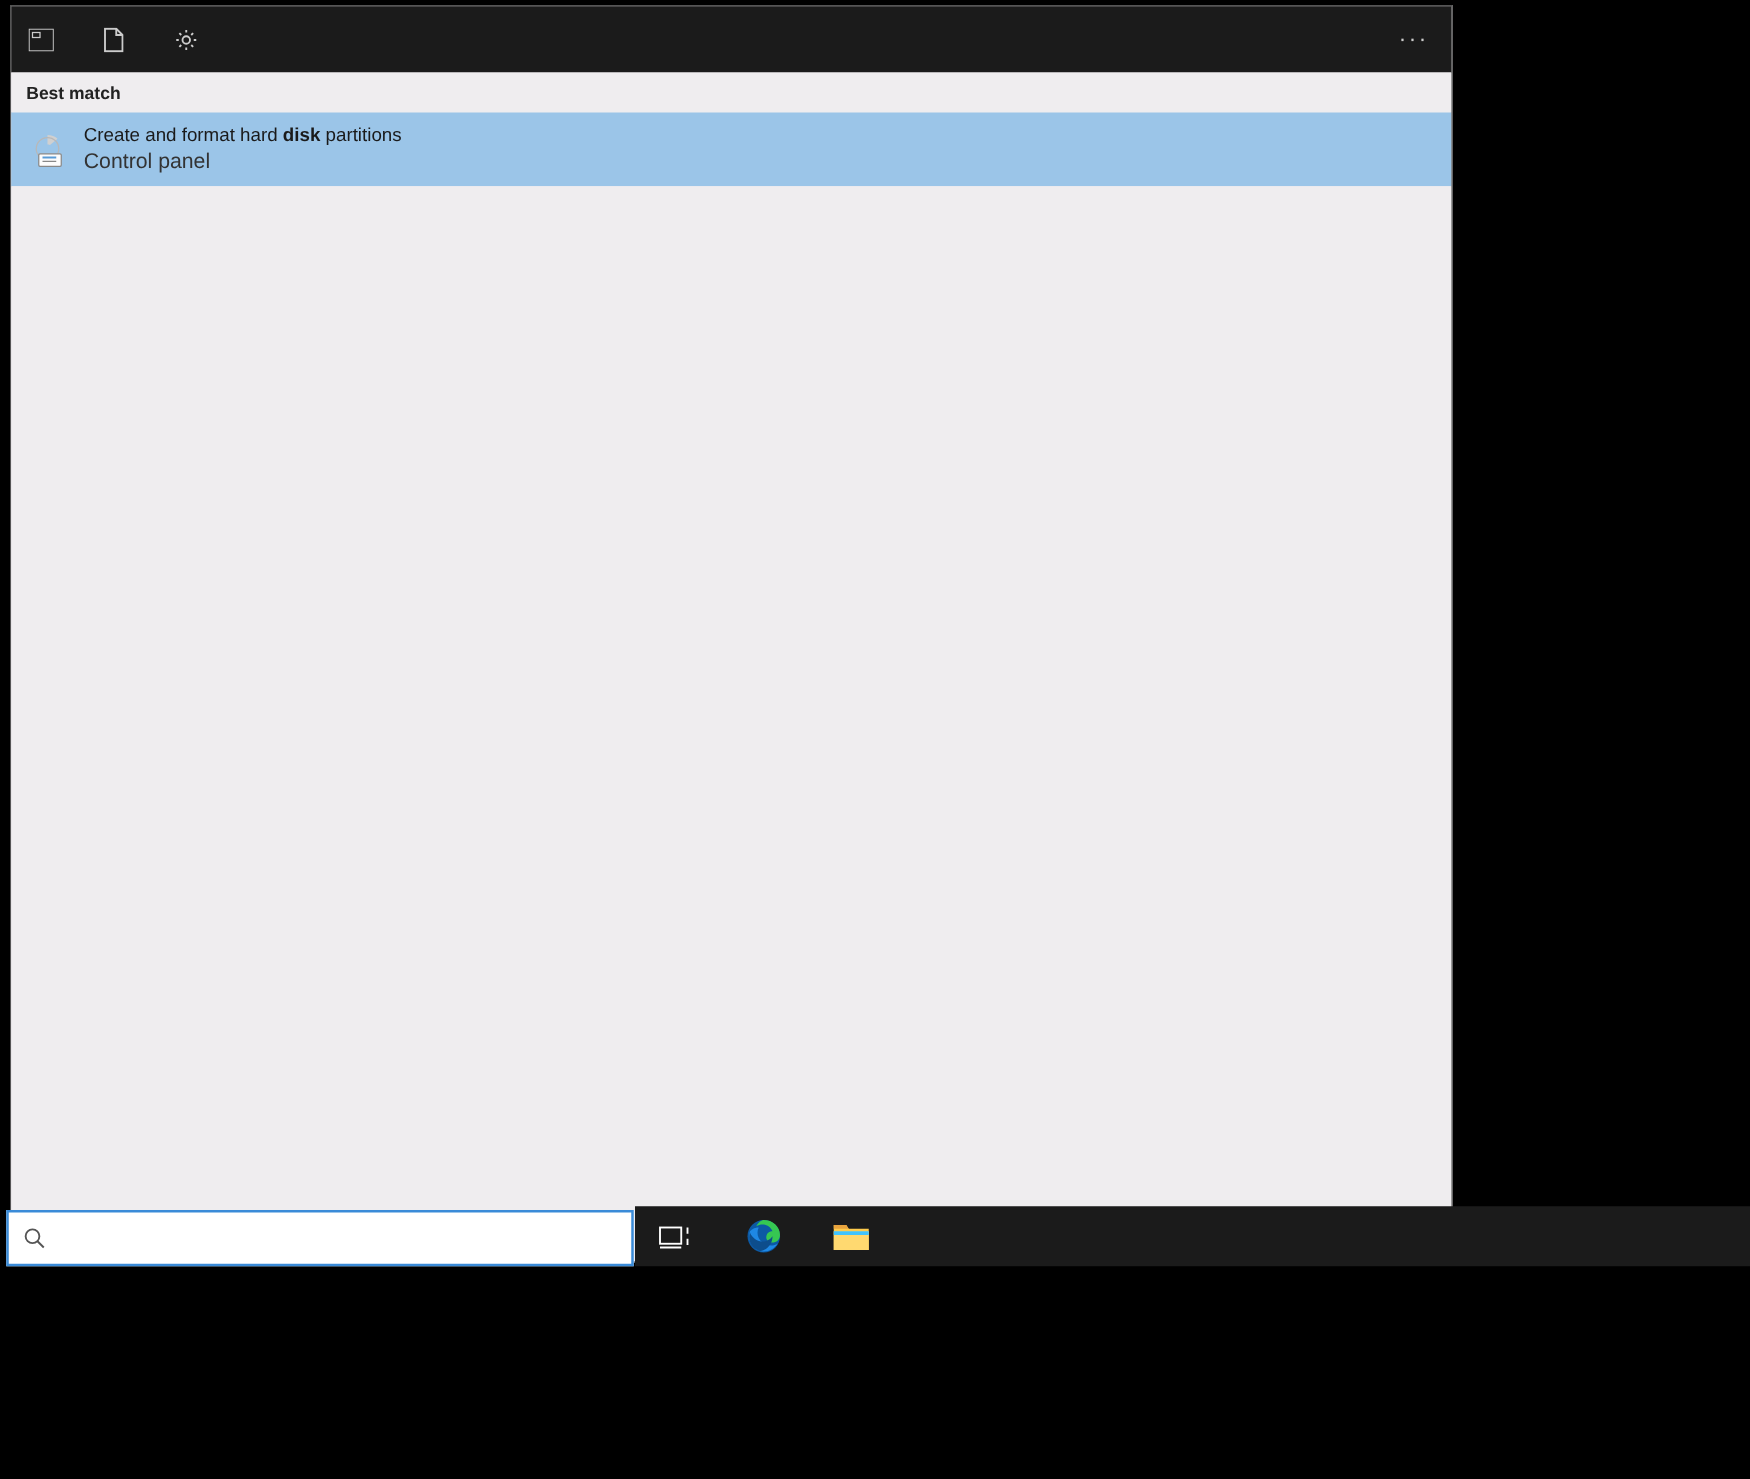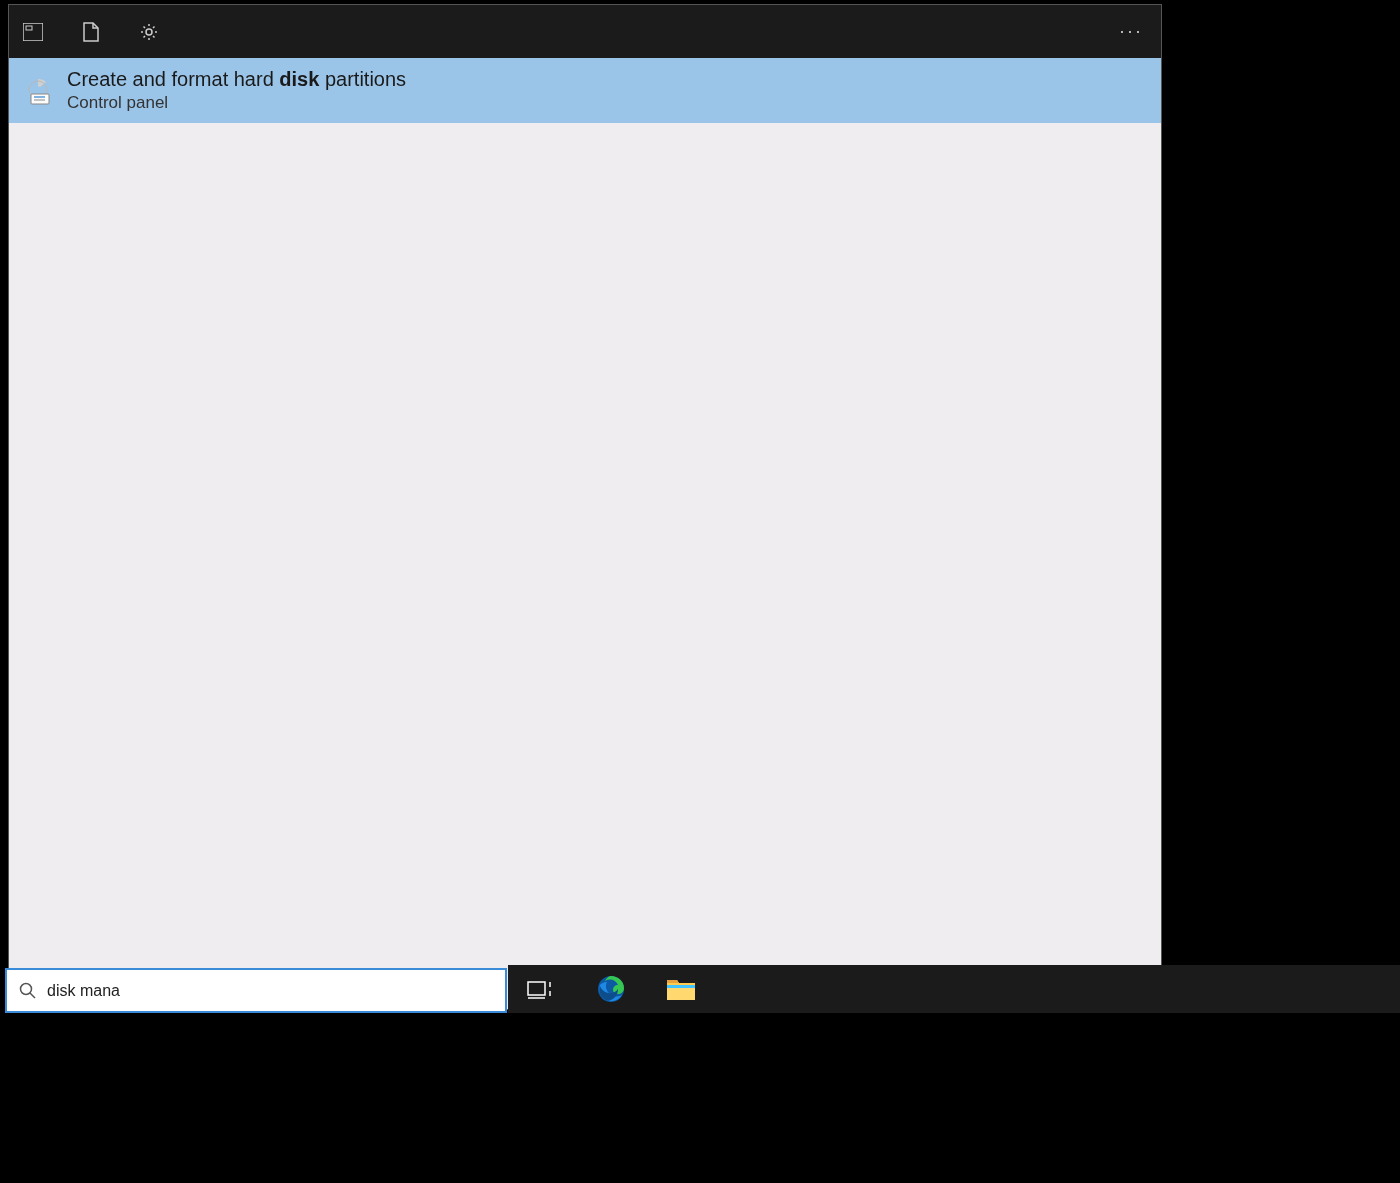--- a/index.html
+++ b/index.html
@@ -82,21 +82,21 @@
       display: flex;
       align-items: center;
       justify-content: center;
     }
     .result-text {
       display: flex;
       flex-direction: column;
       gap: 2px;
     }
     .result-title {
-      font-size: 20px;
+      font-size: 15px;
       color: #1a1a1a;
     }
     .result-title .bold-part {
       font-weight: 700;
     }
     .result-subtitle {
       font-size: 17px;
       color: #333;
     }
     .results-body {
@@ -197,20 +197,21 @@
     <div class="header-icon">
       <svg width="20" height="20" viewBox="0 0 20 20">
         <circle cx="10" cy="10" r="3" fill="none" stroke="#ccc" stroke-width="1.5"></circle>
         <path d="M10 2 L10 4 M10 16 L10 18 M2 10 L4 10 M16 10 L18 10 M4.5 4.5 L6 6 M14 14 L15.5 15.5 M15.5 4.5 L14 6 M6 14 L4.5 15.5" stroke="#ccc" stroke-width="1.5"></path>
       </svg>
     </div>
     <div class="header-spacer"></div>
     <div class="more-dots">···</div>
   </div>
 
+  <div class="section-label">Best match</div>
 
   <div class="result-item">
     <div class="result-icon">
       <svg width="30" height="30" viewBox="0 0 30 30">
         <path d="M15 3 C18 3 21 4 23 6 L17 11 C16 10.5 15.5 10.5 15 10.5 Z" fill="#d0d0d0"></path>
         <circle cx="15" cy="14" r="9" fill="none" stroke="#b8b8b8" stroke-width="1"></circle>
         <rect x="8" y="18" width="18" height="10" rx="1" fill="#fcfcfc" stroke="#888" stroke-width="1"></rect>
         <line x1="11" y1="21" x2="22" y2="21" stroke="#5a9bd5" stroke-width="1.5"></line>
         <line x1="11" y1="24" x2="22" y2="24" stroke="#888" stroke-width="1"></line>
       </svg>
@@ -226,21 +227,20 @@
   <div class="results-body"></div>
 </div>
 
 <div class="search-box">
   <div class="search-icon">
     <svg width="18" height="18" viewBox="0 0 18 18">
       <circle cx="7" cy="7" r="5.5" fill="none" stroke="#555" stroke-width="1.5"></circle>
       <line x1="11" y1="11" x2="16" y2="16" stroke="#555" stroke-width="1.5"></line>
     </svg>
   </div>
-  <input class="search-input" type="text" value="disk mana" style="">
 </div>
 
 <div class="taskbar">
   <div class="taskbar-icon">
     <svg width="28" height="22" viewBox="0 0 28 22">
       <rect x="1" y="4" width="17" height="13" fill="none" stroke="#fff" stroke-width="1.5"></rect>
       <line x1="1" y1="20" x2="18" y2="20" stroke="#fff" stroke-width="1.5"></line>
       <line x1="23" y1="4" x2="23" y2="9" stroke="#fff" stroke-width="1.5"></line>
       <line x1="23" y1="13" x2="23" y2="18" stroke="#fff" stroke-width="1.5"></line>
     </svg>

